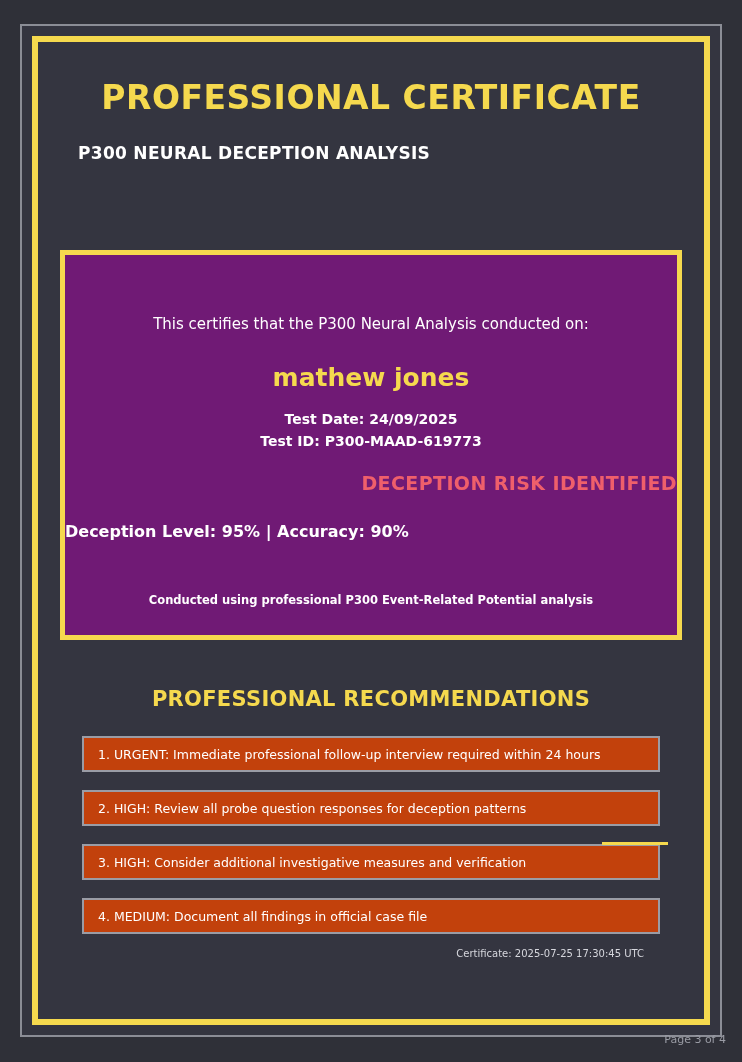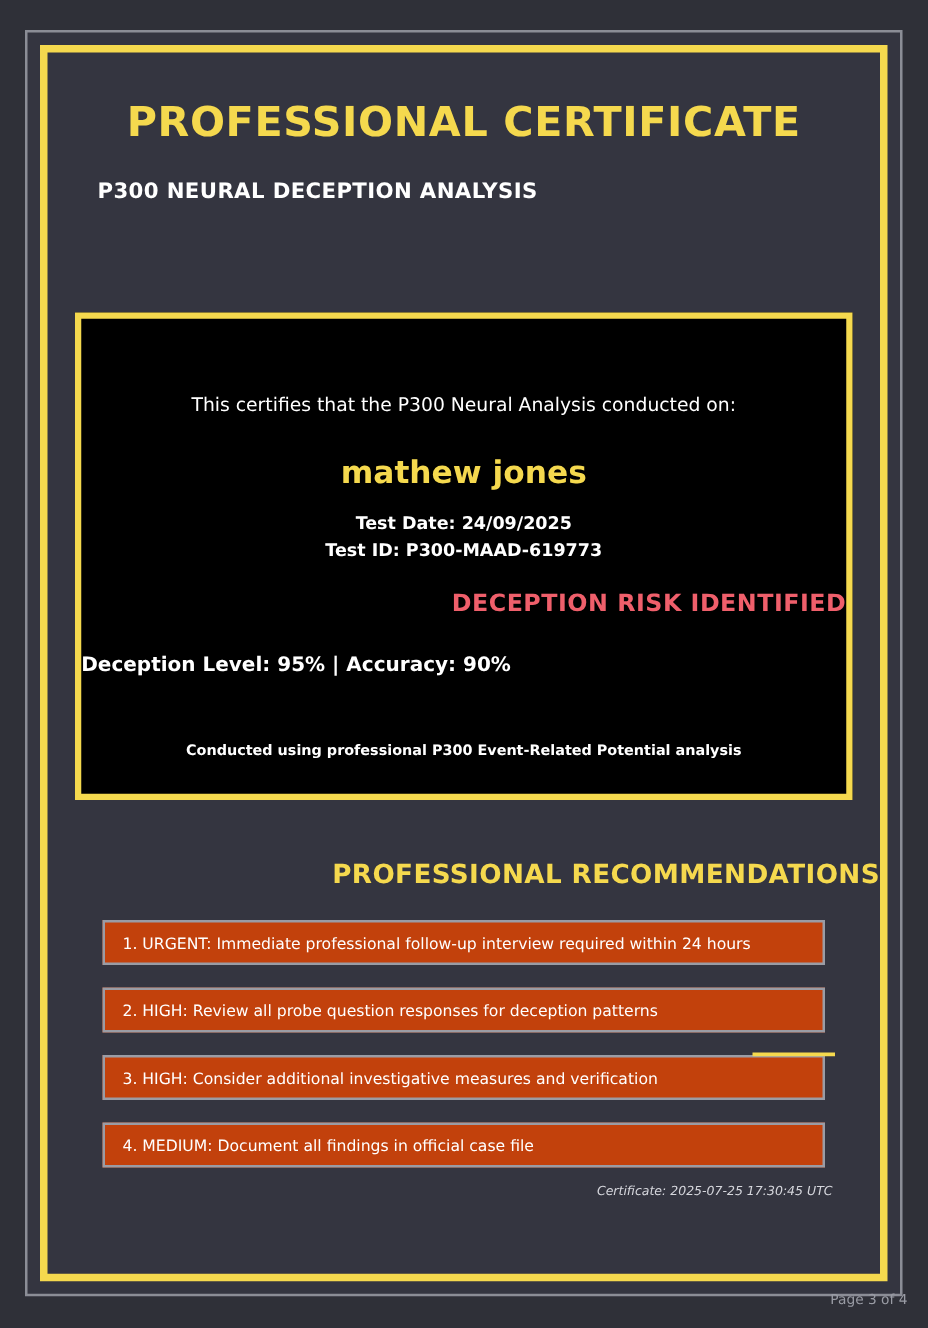--- a/index.html
+++ b/index.html
@@ -79,21 +79,21 @@
 
   
   .inner-box {
     position: absolute;
     left: 22px;
     top: 208px;
     width: 622px;
     height: 390px;
     box-sizing: border-box;
     border: 5px solid #f5d94e;
-    background: #000000;
+    background: #701a75;
   }
 
   .certifies-line {
     margin-top: 60px;
     text-align: center;
     font-size: 15px;
     color: #ffffff;
   }
 
   .subject-name {
@@ -136,21 +136,21 @@
     font-size: 11.5px;
     font-weight: bold;
     color: #ffffff;
   }
 
   .recs-title {
     position: absolute;
     left: 0;
     top: 645px;
     width: 666px;
-    text-align: right;
+    text-align: center;
     font-size: 21px;
     font-weight: bold;
     color: #f5d94e;
     letter-spacing: 0.3px;
   }
 
   .rec-list {
     position: absolute;
     left: 44px;
     top: 694px;
@@ -176,25 +176,24 @@
     position: absolute;
     right: -10px;
     top: -4px;
     width: 66px;
     height: 3px;
     background: #f5d94e;
   }
 
   .cert-stamp {
     position: absolute;
-    right: 38px;
+    right: 60px;
     top: 906px;
     font-size: 10px;
     color: #d6d7dd;
-    font-style: italic;
   }
 
   .page-number {
     position: absolute;
     right: 16px;
     bottom: 16px;
     font-size: 11px;
     color: #9a9ca5;
   }
 </style>

